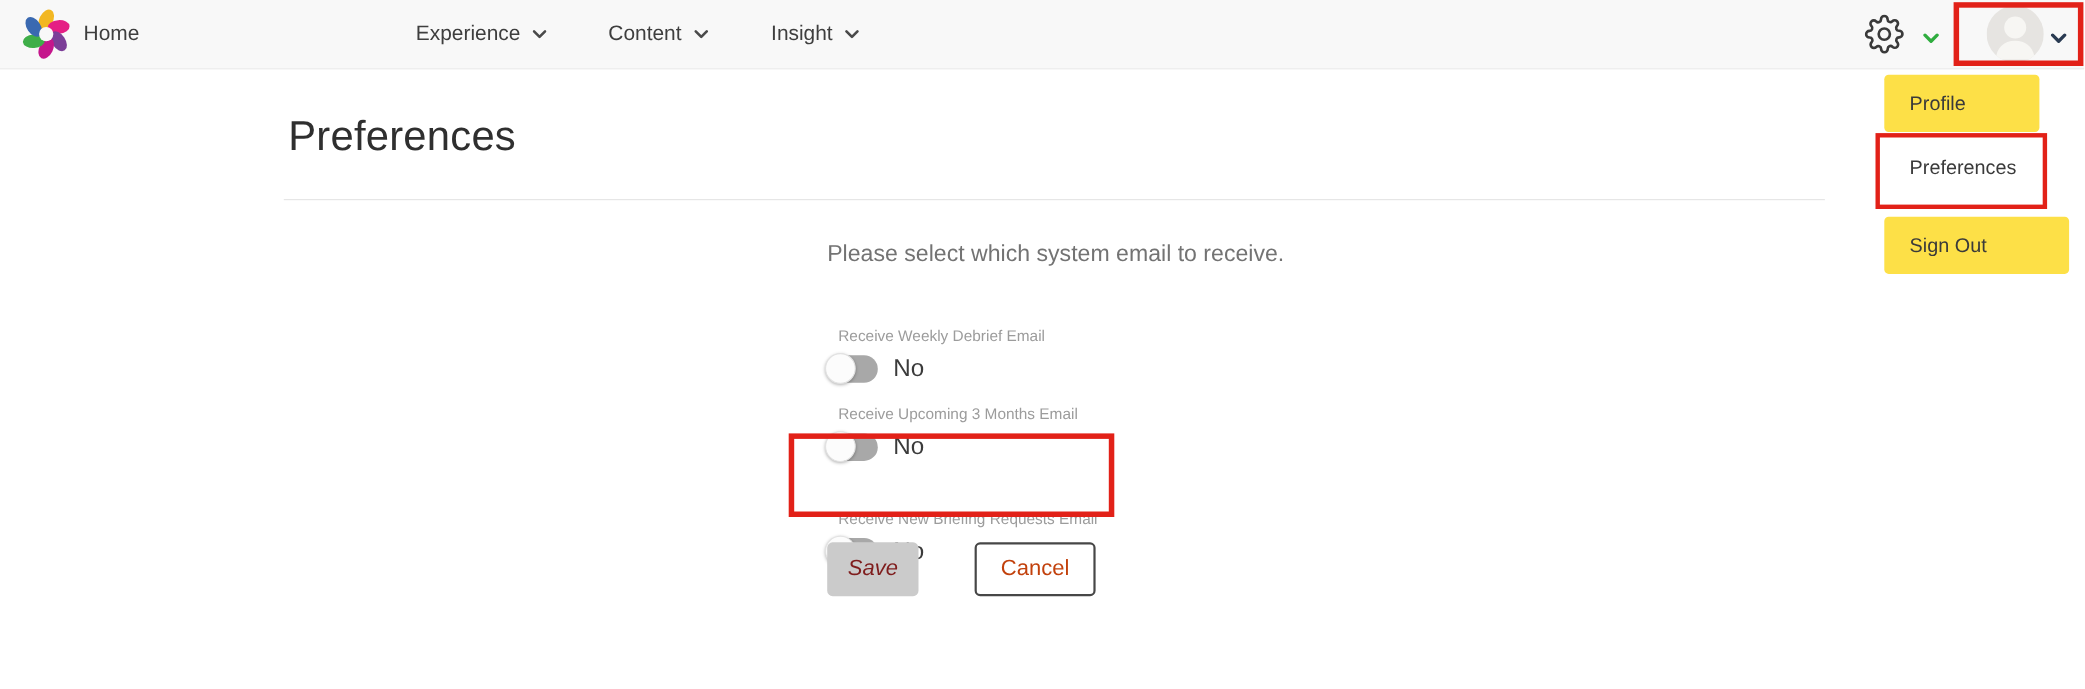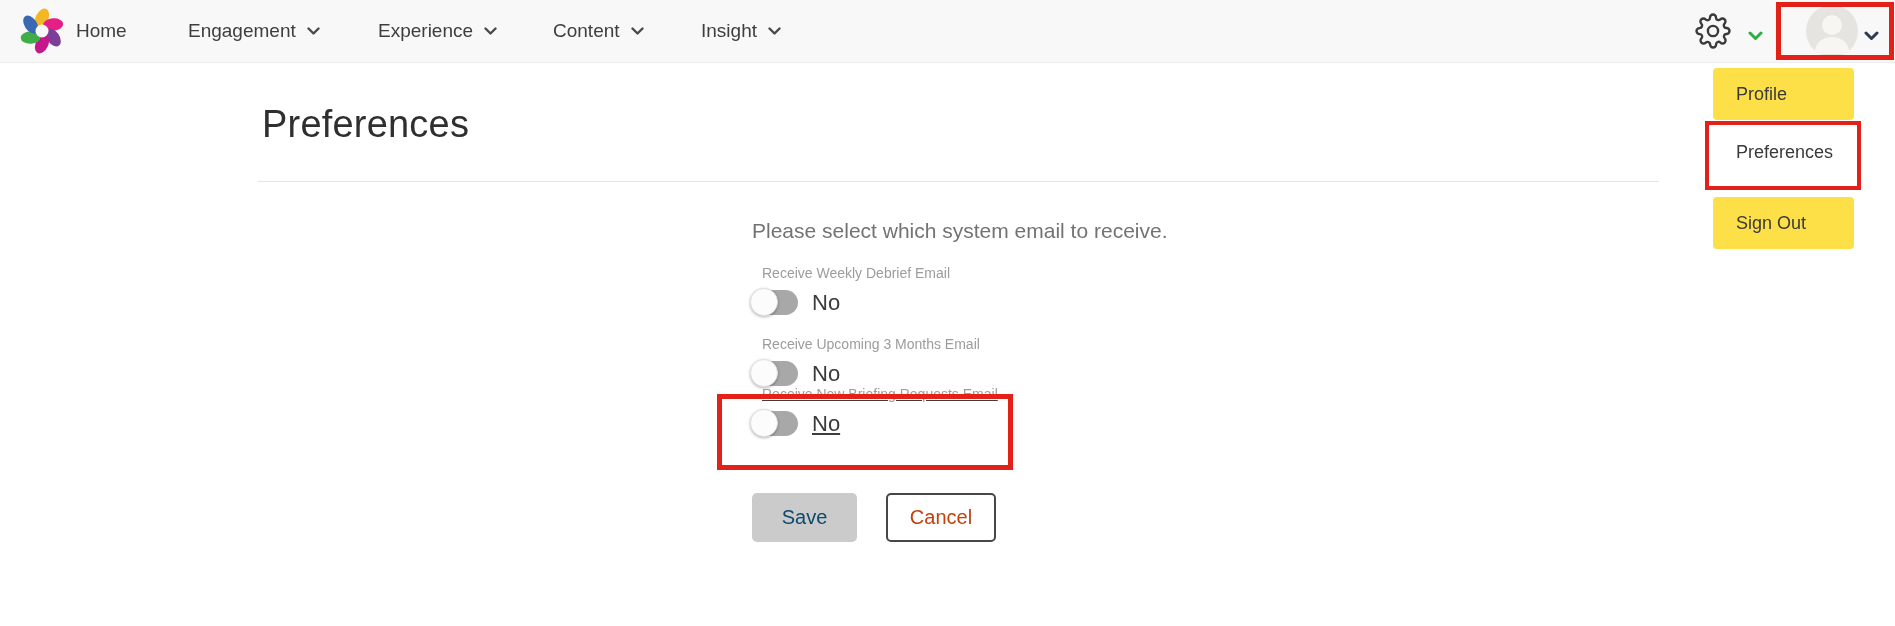--- a/index.html
+++ b/index.html
@@ -24,50 +24,50 @@
   .avatar-chev { position:absolute; left:1864px; top:27px; cursor:pointer; }
 
   
   .user-menu { position:absolute; left:1713px; top:63px; width:141px; }
   .menu-item {
     height:52px; background:#fde047; border-radius:4px; display:flex; align-items:center;
     padding-left:23px; box-sizing:border-box; font-size:18px; color:#3a3a3a; cursor:pointer;
   }
   .menu-item.mi-profile   { position:absolute; left:0; top:5px;  width:141px; }
   .menu-item.mi-prefs     { position:absolute; left:0; top:63px; width:141px; background:#ffffff; }
-  .menu-item.mi-signout   { position:absolute; left:0; top:134px; width:141px; }
+  .menu-item.mi-signout   { position:absolute; left:0; top:134px; width:168px; }
 
   
   .page-title {
     position:absolute; left:262px; top:103px; margin:0;
     font-size:38px; font-weight:400; color:#2f2f2f; letter-spacing:0.2px;
   }
   .rule { position:absolute; left:258px; top:181px; width:1401px; height:1px; background:#e4e4e4; }
   .intro { position:absolute; left:752px; top:219px; margin:0; font-size:21px; color:#737373; }
 
-  .pref-group { position:absolute; left:752px; }
-  .pg-1 { top:265px; } .pg-2 { top:336px; } .pg-3 { top:386px;text-decoration:underline; }
+  .pref-group { position:absolute; left:752px;margin-top:32px; }
+  .pg-1 { top:265px; } .pg-2 { top:336px; } .pg-3 { top:431px; }
   .pref-label { margin-left:10px; font-size:14px; color:#9c9c9c; line-height:17px; }
-  .toggle-row { margin-top:8px; display:flex; gap:14px; }
+  .toggle-row { margin-top:8px; display:flex; align-items:center; gap:14px; }
   .toggle {
     position:relative; width:46px; height:25px; background:#a8a8a8; border-radius:13px;
     cursor:pointer; flex:0 0 auto;
   }
   .knob {
     position:absolute; left:-2px; top:-2px; width:28px; height:28px; border-radius:50%;
     background:#fcfcfc; border:1px solid #e2e2e2; box-sizing:border-box;
     box-shadow:0 1px 3px rgba(0,0,0,0.3);
   }
   .toggle-value { font-size:22px; color:#3b3b3b; }
 
   .btn {
     position:absolute; top:493px; height:49px; border-radius:5px; font-size:20px;
     font-family:"Liberation Sans", sans-serif; cursor:pointer;
   }
-  .btn-save  { left:752px; width:105px; background:#cbcbcb; color:#0c4a6e; border:none; }
+  .btn-save  { left:752px; width:83px; background:#cbcbcb; color:#7f1d1d; border:none;font-style:italic; }
   .btn-cancel{ left:886px; width:110px; background:#ffffff; color:#c2410c; border:2px solid #474747; }
 
   
   .redbox { position:absolute; border:4px solid #e22118; pointer-events:none; box-sizing:border-box; }
   .rb-avatar { left:1776px; top:2px;   width:118px; height:58px; border-width:5px; }
   .rb-menu   { left:1705px; top:121px; width:156px; height:69px; }
   .rb-toggle { left:717px;  top:394px; width:296px; height:76px; border-width:5px; }
 </style>
 </head>
 <body>
@@ -95,28 +95,20 @@
           </g>
         <g transform="rotate(300 24 24)">
             <ellipse cx="24" cy="11" rx="6.2" ry="10" transform="rotate(26 24 11)" fill="#3a69b1"></ellipse>
           </g>
         <circle cx="24" cy="24" r="6.5" fill="#f8f8f8"></circle>
       </svg>
     </div>
 
     <div class="nav-item" style="left:76px">
       <span>Home</span>
-    </div>
-    <div class="nav-item" style="left:188px">
-      <span>Engagement</span>
-      <span class="chev">
-        <svg width="13" height="9" viewBox="0 0 13 9">
-            <path d="M1.5 1.5 L6.5 6.5 L11.5 1.5" fill="none" stroke="#4a4a4a" stroke-width="2.4" stroke-linecap="round" stroke-linejoin="round"></path>
-          </svg>
-      </span>
     </div>
     <div class="nav-item" style="left:553px">
       <span>Content</span>
       <span class="chev">
         <svg width="13" height="9" viewBox="0 0 13 9">
             <path d="M1.5 1.5 L6.5 6.5 L11.5 1.5" fill="none" stroke="#4a4a4a" stroke-width="2.4" stroke-linecap="round" stroke-linejoin="round"></path>
           </svg>
       </span>
     </div>
     <div class="nav-item" style="left:378px">

